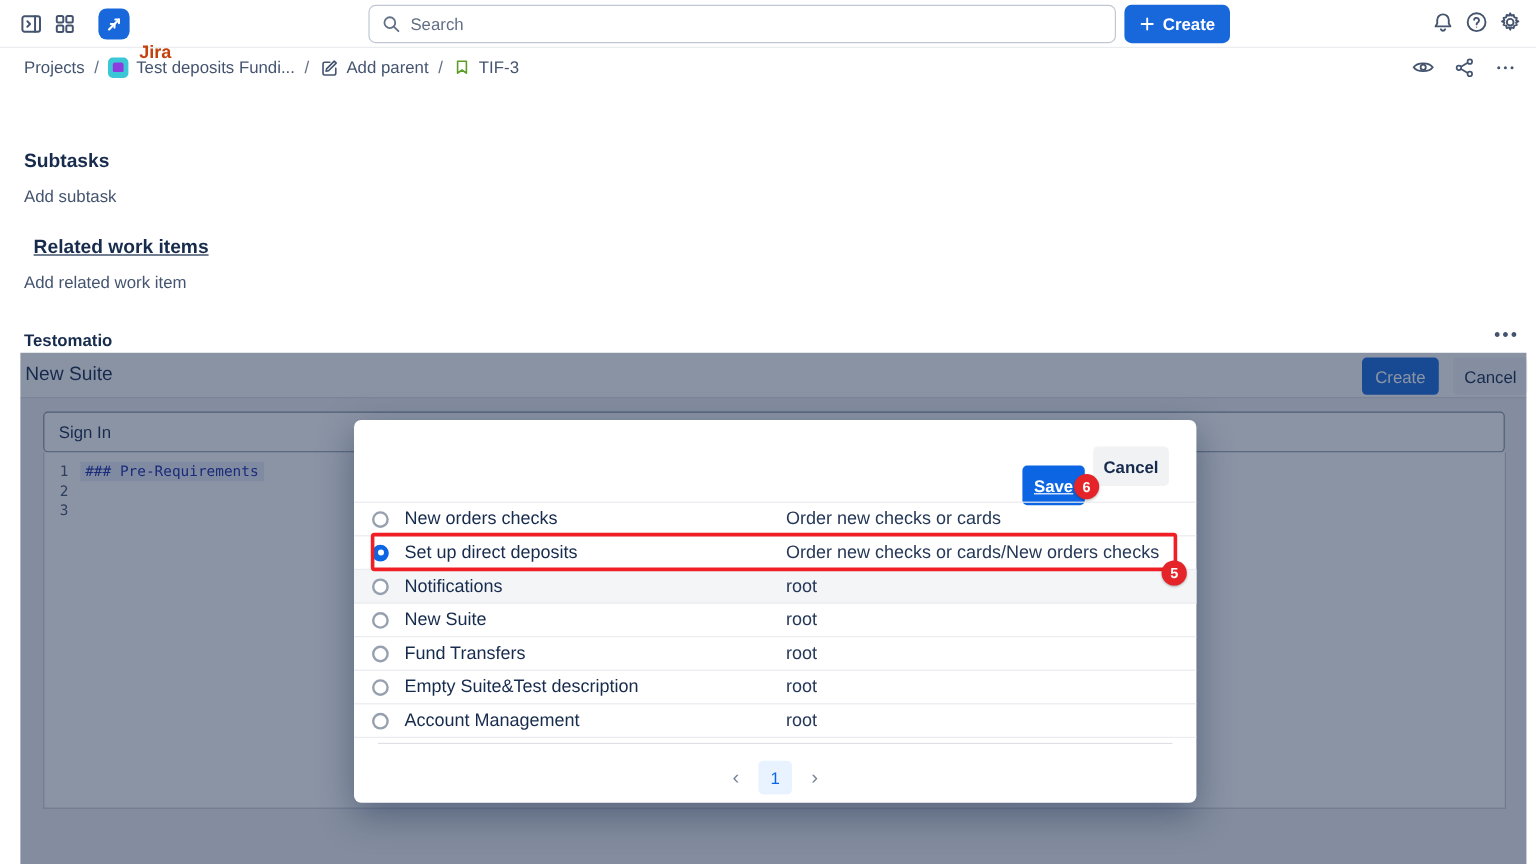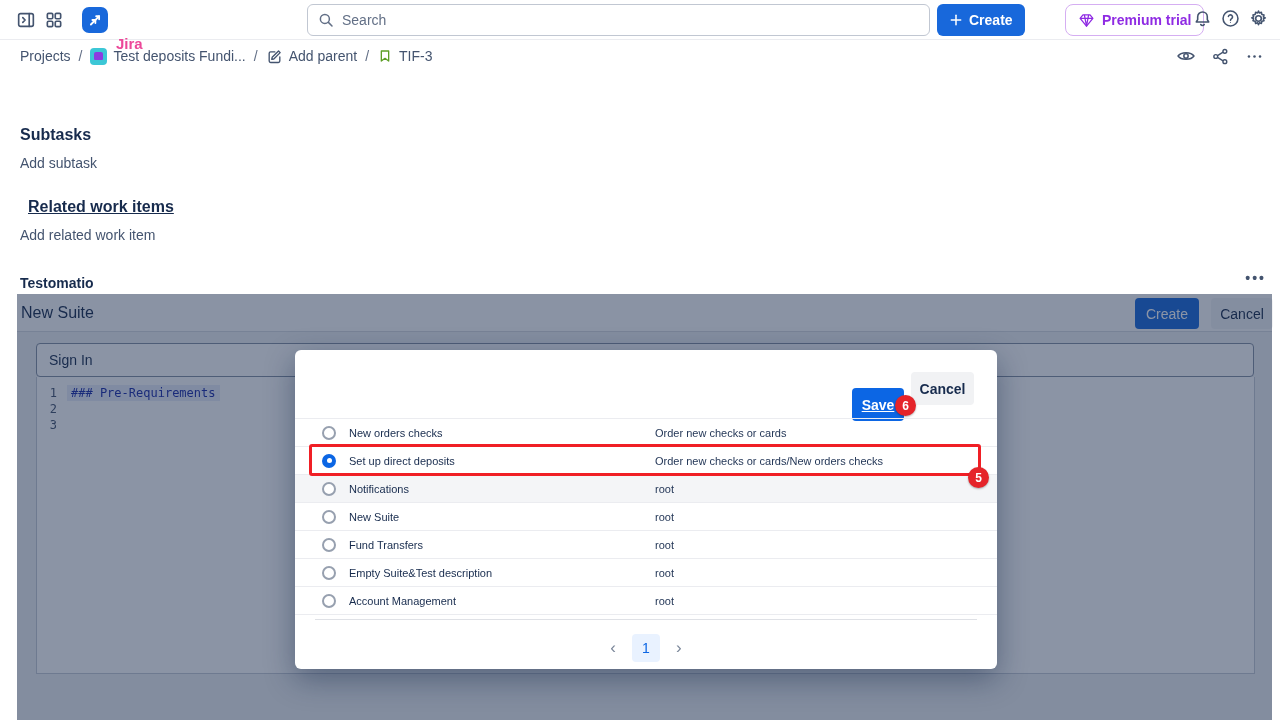--- a/index.html
+++ b/index.html
@@ -7,21 +7,21 @@
     font-family:"Liberation Sans","DejaVu Sans",sans-serif; color:#172b4d; }
 
   
   .topnav { height:40px; display:flex; align-items:center; padding:0 12px;
     border-bottom:1px solid #ebecf0; position:relative; background:#fff; }
   .icon-btn { width:28px; height:28px; display:flex; align-items:center; justify-content:center;
     border-radius:4px; cursor:pointer; background:none; border:none; color:#44546f; }
   .logo-wrap { display:flex; align-items:center; gap:8px; margin-left:14px; }
   .jira-mark { width:26px; height:26px; background:#1868db; border-radius:7px;
     display:flex; align-items:center; justify-content:center; }
-  .logo-text { font-weight:bold; font-size:15px; color:#ec4899;margin-top:48px; }
+  .logo-text { font-weight:bold; font-size:15px; color:#c2410c;margin-top:48px; }
   .search-wrap { position:absolute; left:307px; top:4px; width:623px; height:32px; }
   .search-input { width:100%; height:100%; border:1px solid #c1c7d2; border-radius:6px;
     padding:0 10px 0 34px; font-size:14px; color:#0f766e; outline:none;
     font-family:"Liberation Sans","DejaVu Sans",sans-serif; }
   .search-input::placeholder { color:#626f86; }
   .search-icon { position:absolute; left:10px; top:7px; }
   .create-btn { position:absolute; left:937px; top:4px; height:32px; padding:0 12px;
     background:#1868db; color:#fff; border:none; border-radius:6px; font-size:14px;
     font-weight:bold; display:flex; align-items:center; gap:6px; cursor:pointer; }
   .premium-btn { position:absolute; left:1065px; top:4px; height:32px; padding:0 12px;
@@ -80,22 +80,22 @@
   .m-save { position:absolute; left:557px; top:38px; width:52px; height:33px; background:#0c66e4;
     color:#fff; border:none; border-radius:4px; font-size:14px; font-weight:bold; cursor:pointer;text-decoration:underline; }
   .m-cancel { position:absolute; left:616px; top:22px; width:63px; height:33px; background:#f1f2f4;
     color:#172b4d; border:none; border-radius:4px; font-size:14px; font-weight:bold; cursor:pointer; }
   .num-badge { position:absolute; width:21px; height:21px; border-radius:50%; background:#e5242a;
     color:#fff; font-size:12px; font-weight:bold; display:flex; align-items:center; justify-content:center;
     z-index:12; box-shadow:0 1px 2px rgba(0,0,0,.3); }
   .badge-save { left:600px; top:45px; }
   .badge-row  { left:673px; top:117px; }
   .m-list { position:absolute; left:0; top:68px; width:100%; border-top:1px solid #ebecf0; }
-  .m-row { position:relative; height:28px; display:flex; align-items:center; padding-left:27px;
-    border-bottom:1px solid #ebecf0; font-size:11px; color:#172b4d; cursor:pointer; }
+  .m-row { position:relative; height:28px; display:flex; align-items:center; padding-left:15px;
+    border-bottom:1px solid #ebecf0; font-size:15px; color:#172b4d; cursor:pointer; }
   .m-row.gray { background:#f4f5f7; }
   .radio { width:14px; height:14px; border:2px solid #97a0af; border-radius:50%; background:#fff;
     margin-right:13px; flex:none; display:flex; align-items:center; justify-content:center; }
   .radio.selected { border-color:#0c66e4; background:#0c66e4; }
   .radio.selected i { width:5px; height:5px; background:#fff; border-radius:50%; display:block; }
   .m-row .path { position:absolute; left:360px; color:#253858; }
   .red-outline { position:absolute; left:14px; top:94px; width:672px; height:32px;
     border:3px solid #f01f25; border-radius:3px; z-index:11; pointer-events:none; }
   .m-divider { position:absolute; left:20px; right:20px; top:269px; border-top:1px solid #dfe1e6; }
   .m-pager { position:absolute; left:0; top:284px; width:100%; display:flex; align-items:center;
@@ -154,30 +154,20 @@
   <button class="create-btn">
     <span>
       <svg width="14" height="14" viewBox="0 0 24 24" fill="none" stroke="#fff" stroke-width="2.6" stroke-linecap="round">
         <line x1="12" y1="4" x2="12" y2="20"></line>
           <line x1="4" y1="12" x2="20" y2="12"></line>
       </svg>
     </span>
     <span>Create</span>
   </button>
 
-  <button class="premium-btn">
-    <span>
-      <svg width="17" height="17" viewBox="0 0 24 24" fill="none" stroke="#8f2be3" stroke-width="1.8" stroke-linejoin="round">
-        <path d="M7 4 h10 l4 5 L12 20 L3 9 Z"></path>
-          <path d="M3 9 h18"></path>
-          <path d="M9 4 l3 16 l3 -16"></path>
-      </svg>
-    </span>
-    <span>Premium trial</span>
-  </button>
 
   <div class="nav-right">
     <button class="icon-btn">
       <span>
         <svg width="21" height="21" viewBox="0 0 24 24" fill="none" stroke="#44546f" stroke-width="1.8" stroke-linecap="round" stroke-linejoin="round">
           <path d="M12 4.5 a5.5 5.5 0 0 1 5.5 5.5 v3.2 l1.6 2.8 H4.9 L6.5 13.2 V10 A5.5 5.5 0 0 1 12 4.5 Z"></path>
           <path d="M10 18.8 a2.2 2.2 0 0 0 4 0"></path>
         </svg>
       </span>
     </button>

